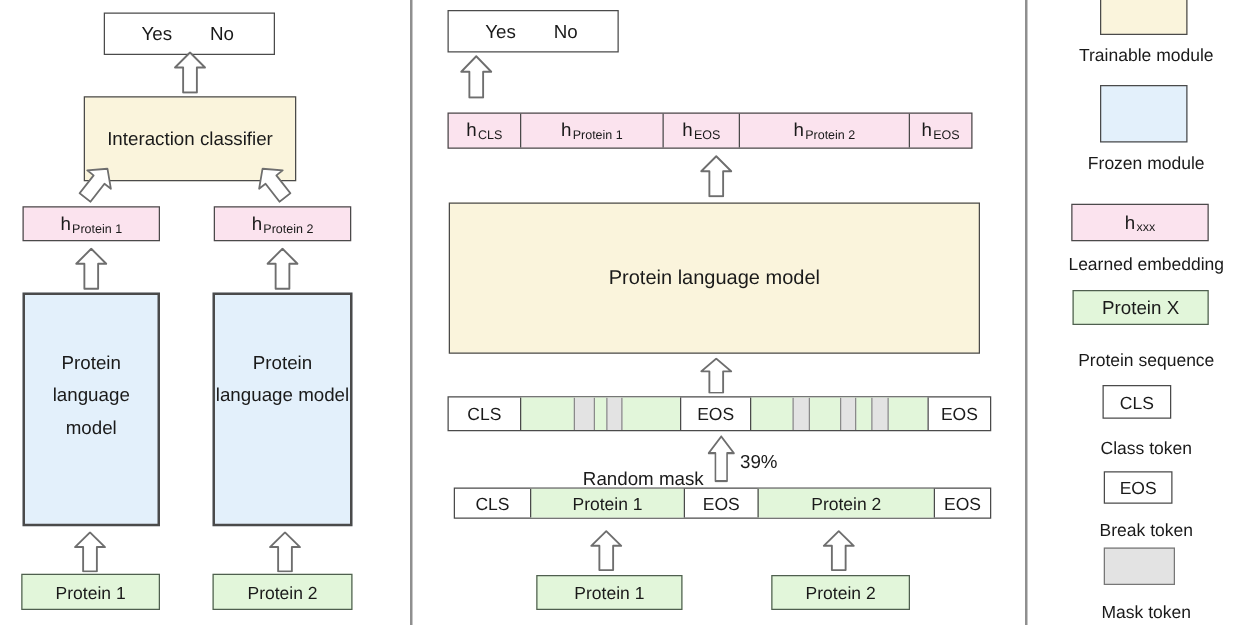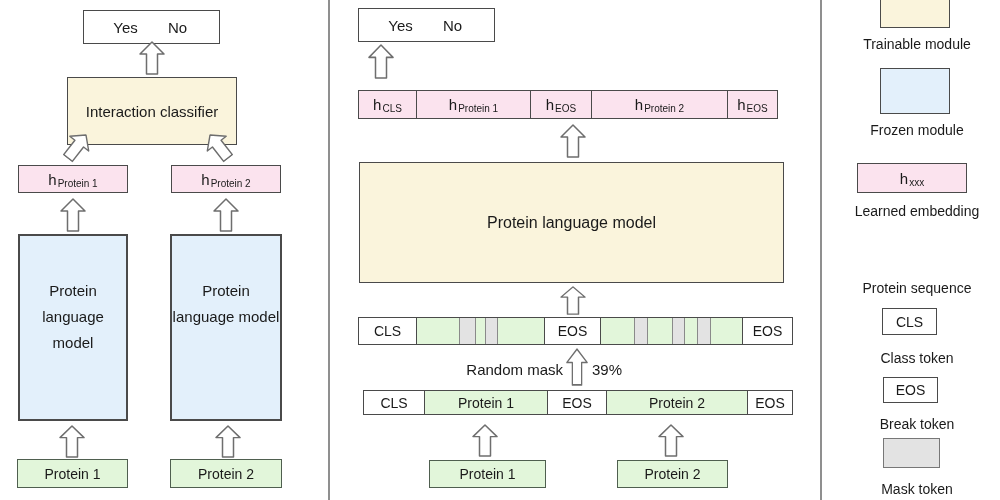--- a/index.html
+++ b/index.html
@@ -176,21 +176,21 @@
     <div class="cell green" style="width:141px;">
         <div class="stripe" style="left: 23.4%; width: 8.5%;"></div>
         <div class="stripe" style="left: 50.4%; width: 7.8%;"></div>
         <div class="stripe" style="left: 68.1%; width: 8.5%;"></div>
       </div>
     <div class="cell" style="flex:1;">
       <span>EOS</span>
     </div>
   </div>
 
-  <div class="abs note" style="left:443px;top:361px;width:120px;text-align:right;">Random mask</div>
+  <div class="abs note" style="left:443px;top:375px;width:120px;text-align:right;">Random mask</div>
   <div class="arrow" style="left:566px;top:348px;">
     <svg width="22" height="38" viewBox="0 0 26 34" preserveAspectRatio="none">
         <polygon points="13,1 25,13 18.5,13 18.5,33 7.5,33 7.5,13 1,13" fill="#fff" stroke="#6e6e6e" stroke-width="1.5" stroke-linejoin="round"></polygon>
       </svg>
   </div>
   <div class="abs note" style="left:592px;top:361px;">39%</div>
 
   <div class="abs row" style="left:363px;top:390px;width:430px;height:25px;">
     <div class="cell" style="width:60px;">
       <span>CLS</span>
@@ -234,20 +234,23 @@
 
   <div class="abs box fill-frozen" style="left:880px;top:68px;width:70px;height:46px;"></div>
   <div class="legend-lbl" style="top:122px;">Frozen module</div>
 
   <div class="abs box fill-embedding" style="left:857px;top:163px;width:110px;height:30px;">
     <span class="hb">h</span>
       <span class="hs">xxx</span>
   </div>
   <div class="legend-lbl" style="top:203px;">Learned embedding</div>
 
+  <div class="abs box fill-protein" style="left:858px;top:232px;width:109px;height:28px;font-size:15px;">
+    <span>Protein X</span>
+  </div>
   <div class="legend-lbl" style="top:280px;">Protein sequence</div>
 
   <div class="abs box lbl" style="left:882px;top:308px;width:55px;height:27px;">
     <span>CLS</span>
   </div>
   <div class="legend-lbl" style="top:350px;">Class token</div>
 
   <div class="abs box lbl" style="left:883px;top:377px;width:55px;height:26px;">
     <span>EOS</span>
   </div>

